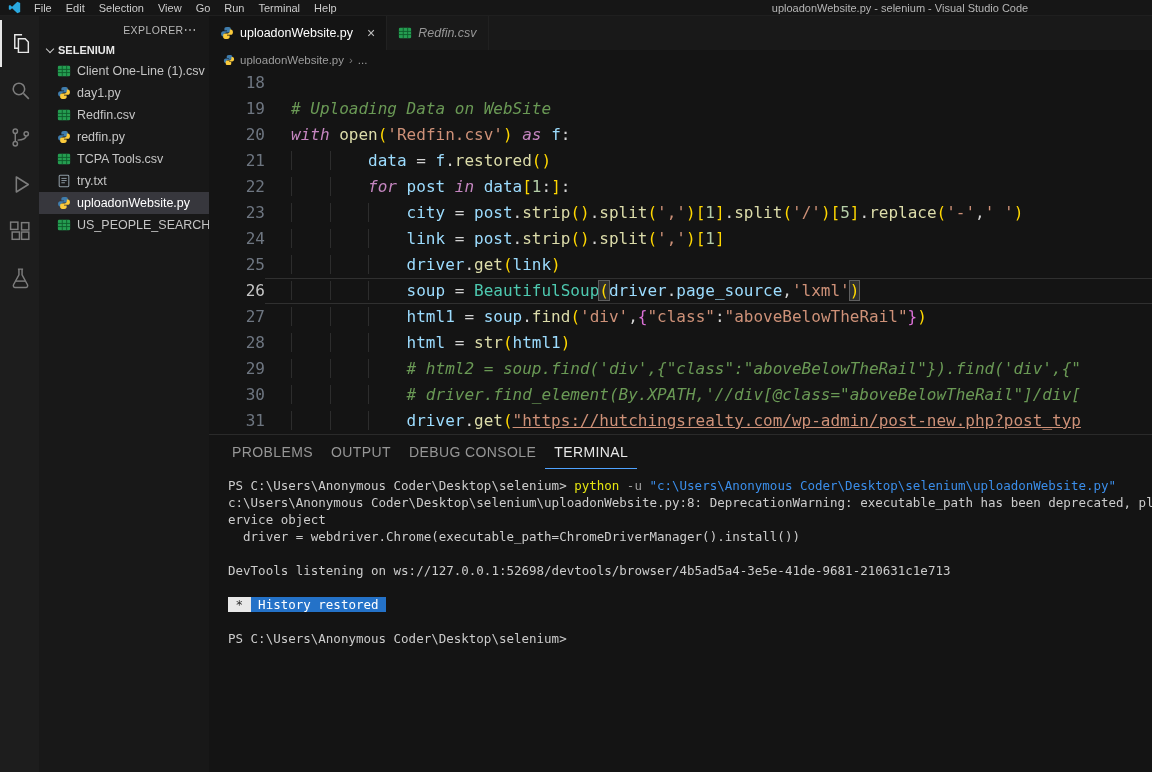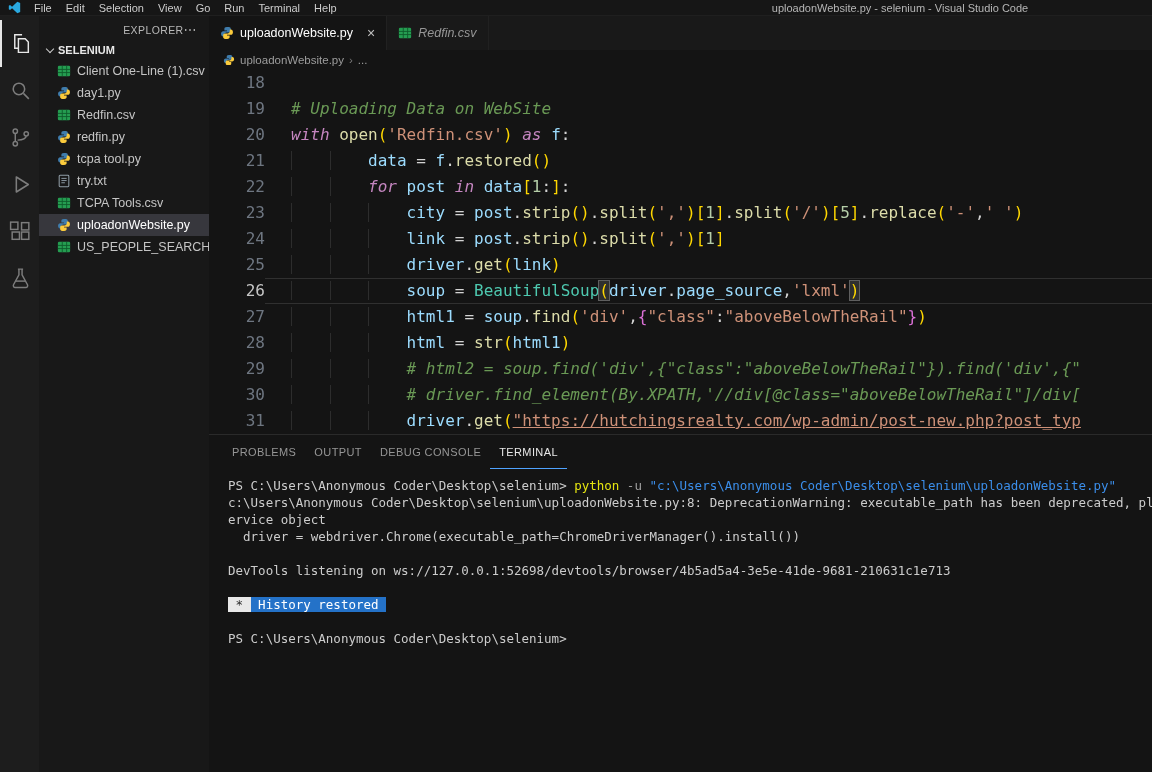--- a/index.html
+++ b/index.html
@@ -63,21 +63,21 @@
   .tk-cls     { color:var(--class_name,#4ec9b0); }
   .tk-b1      { color:var(--bracket_gold,#ffd700); }
   .tk-b2      { color:var(--bracket_purple,#da70d6); }
   .tk-link    { text-decoration:underline; }
   .tk-match   { background:rgba(120,120,120,.28); outline:1px solid #5f5f5f; }
   .tk-ind     { box-shadow: inset 1px 0 0 #2d2d2d; }
 
   
   .panel { flex:1; border-top:1px solid #2a2a2a; display:flex; flex-direction:column; min-height:0; }
   .panel-tabs { flex:0 0 34px; display:flex; align-items:stretch; padding-left:14px; }
-  .ptab { display:flex; align-items:center; padding:0 9px; font-size:11px; letter-spacing:.4px; color:#969696; border-bottom:1px solid transparent; cursor:pointer; }
+  .ptab { display:flex; align-items:center; padding:0 9px; font-size:14px; letter-spacing:.4px; color:#969696; border-bottom:1px solid transparent; cursor:pointer; }
   .ptab.active { color:#e7e7e7; border-bottom-color:#4fa3ff; }
   .terminal { flex:1; padding:8px 0 0 19px; font-family:"DejaVu Sans Mono","Liberation Mono",monospace; font-size:12.5px; line-height:17px; color:#cccccc; white-space:pre; overflow:hidden; }
   .t-line { min-height:17px; }
   .ts-plain { color:#cccccc; }
   .ts-cmd   { color:var(--terminal_command,#e5e510); }
   .ts-param { color:#9e9e9e; }
   .ts-str   { color:var(--terminal_string,#3b8eea); }
   .ts-badge-star { background:#e8e8e8; color:#2b2b2b; }
   .ts-badge-blue { background:var(--history_badge_bg,#2472c8); color:#ffffff; }
 </style>
@@ -190,43 +190,34 @@
               <svg width="14" height="14" viewBox="0 0 16 16">
                 <path d="M7.9 1.2c-2.4 0-2.9 1-2.9 2.2v1.8h3V6H3.6c-1.3 0-2.4 1-2.4 2.9s1 3 2.3 3h1.3v-1.9c0-1.4 1.2-2.5 2.6-2.5h3c1.1 0 2-.9 2-2V3.4c0-1.2-1-2.2-2.2-2.2H7.9z" fill="#3f7cac"></path>
                 <path d="M8.1 14.8c2.4 0 2.9-1 2.9-2.2v-1.8H8V10h4.4c1.3 0 2.4-1 2.4-2.9s-1-3-2.3-3h-1.3V6c0 1.4-1.2 2.5-2.6 2.5h-3c-1.1 0-2 .9-2 2v2.1c0 1.2 1 2.2 2.2 2.2h2.3z" fill="#fbcb3c"></path>
               </svg>
             </span>
             <span class="file-label">redfin.py</span>
           </div>
           <div class="file-row">
             <span class="file-icon">
               <svg width="14" height="14" viewBox="0 0 16 16">
-                <path d="M7.9 1.2c-2.4 0-2.9 1-2.9 2.2v1.8h3V6H3.6c-1.3 0-2.4 1-2.4 2.9s1 3 2.3 3h1.3v-1.9c0-1.4 1.2-2.5 2.6-2.5h3c1.1 0 2-.9 2-2V3.4c0-1.2-1-2.2-2.2-2.2H7.9z" fill="#3f7cac"></path>
-                <path d="M8.1 14.8c2.4 0 2.9-1 2.9-2.2v-1.8H8V10h4.4c1.3 0 2.4-1 2.4-2.9s-1-3-2.3-3h-1.3V6c0 1.4-1.2 2.5-2.6 2.5h-3c-1.1 0-2 .9-2 2v2.1c0 1.2 1 2.2 2.2 2.2h2.3z" fill="#fbcb3c"></path>
-              </svg>
-            </span>
-            <span class="file-label">tcpa tool.py</span>
+                <rect x="1" y="2" width="14" height="12" rx="1.4" fill="#259d51"></rect>
+                <path d="M1 6.2h14M1 9.8h14M6 2v12M11 2v12" stroke="#0e5a2b" stroke-width="1" fill="none"></path>
+              </svg>
+            </span>
+            <span class="file-label">TCPA Tools.csv</span>
           </div>
           <div class="file-row">
             <span class="file-icon">
               <svg width="14" height="14" viewBox="0 0 16 16">
                 <rect x="2.5" y="1.5" width="11" height="13" rx="1" fill="none" stroke="#8f9ca5" stroke-width="1.2"></rect>
                 <path d="M5 5h6M5 7.5h6M5 10h4" stroke="#8f9ca5" stroke-width="1.1" fill="none"></path>
               </svg>
             </span>
             <span class="file-label">try.txt</span>
-          </div>
-          <div class="file-row">
-            <span class="file-icon">
-              <svg width="14" height="14" viewBox="0 0 16 16">
-                <rect x="1" y="2" width="14" height="12" rx="1.4" fill="#259d51"></rect>
-                <path d="M1 6.2h14M1 9.8h14M6 2v12M11 2v12" stroke="#0e5a2b" stroke-width="1" fill="none"></path>
-              </svg>
-            </span>
-            <span class="file-label">TCPA Tools.csv</span>
           </div>
           <div class="file-row selected">
             <span class="file-icon">
               <svg width="14" height="14" viewBox="0 0 16 16">
                 <path d="M7.9 1.2c-2.4 0-2.9 1-2.9 2.2v1.8h3V6H3.6c-1.3 0-2.4 1-2.4 2.9s1 3 2.3 3h1.3v-1.9c0-1.4 1.2-2.5 2.6-2.5h3c1.1 0 2-.9 2-2V3.4c0-1.2-1-2.2-2.2-2.2H7.9z" fill="#3f7cac"></path>
                 <path d="M8.1 14.8c2.4 0 2.9-1 2.9-2.2v-1.8H8V10h4.4c1.3 0 2.4-1 2.4-2.9s-1-3-2.3-3h-1.3V6c0 1.4-1.2 2.5-2.6 2.5h-3c-1.1 0-2 .9-2 2v2.1c0 1.2 1 2.2 2.2 2.2h2.3z" fill="#fbcb3c"></path>
               </svg>
             </span>
             <span class="file-label">uploadonWebsite.py</span>
           </div>

